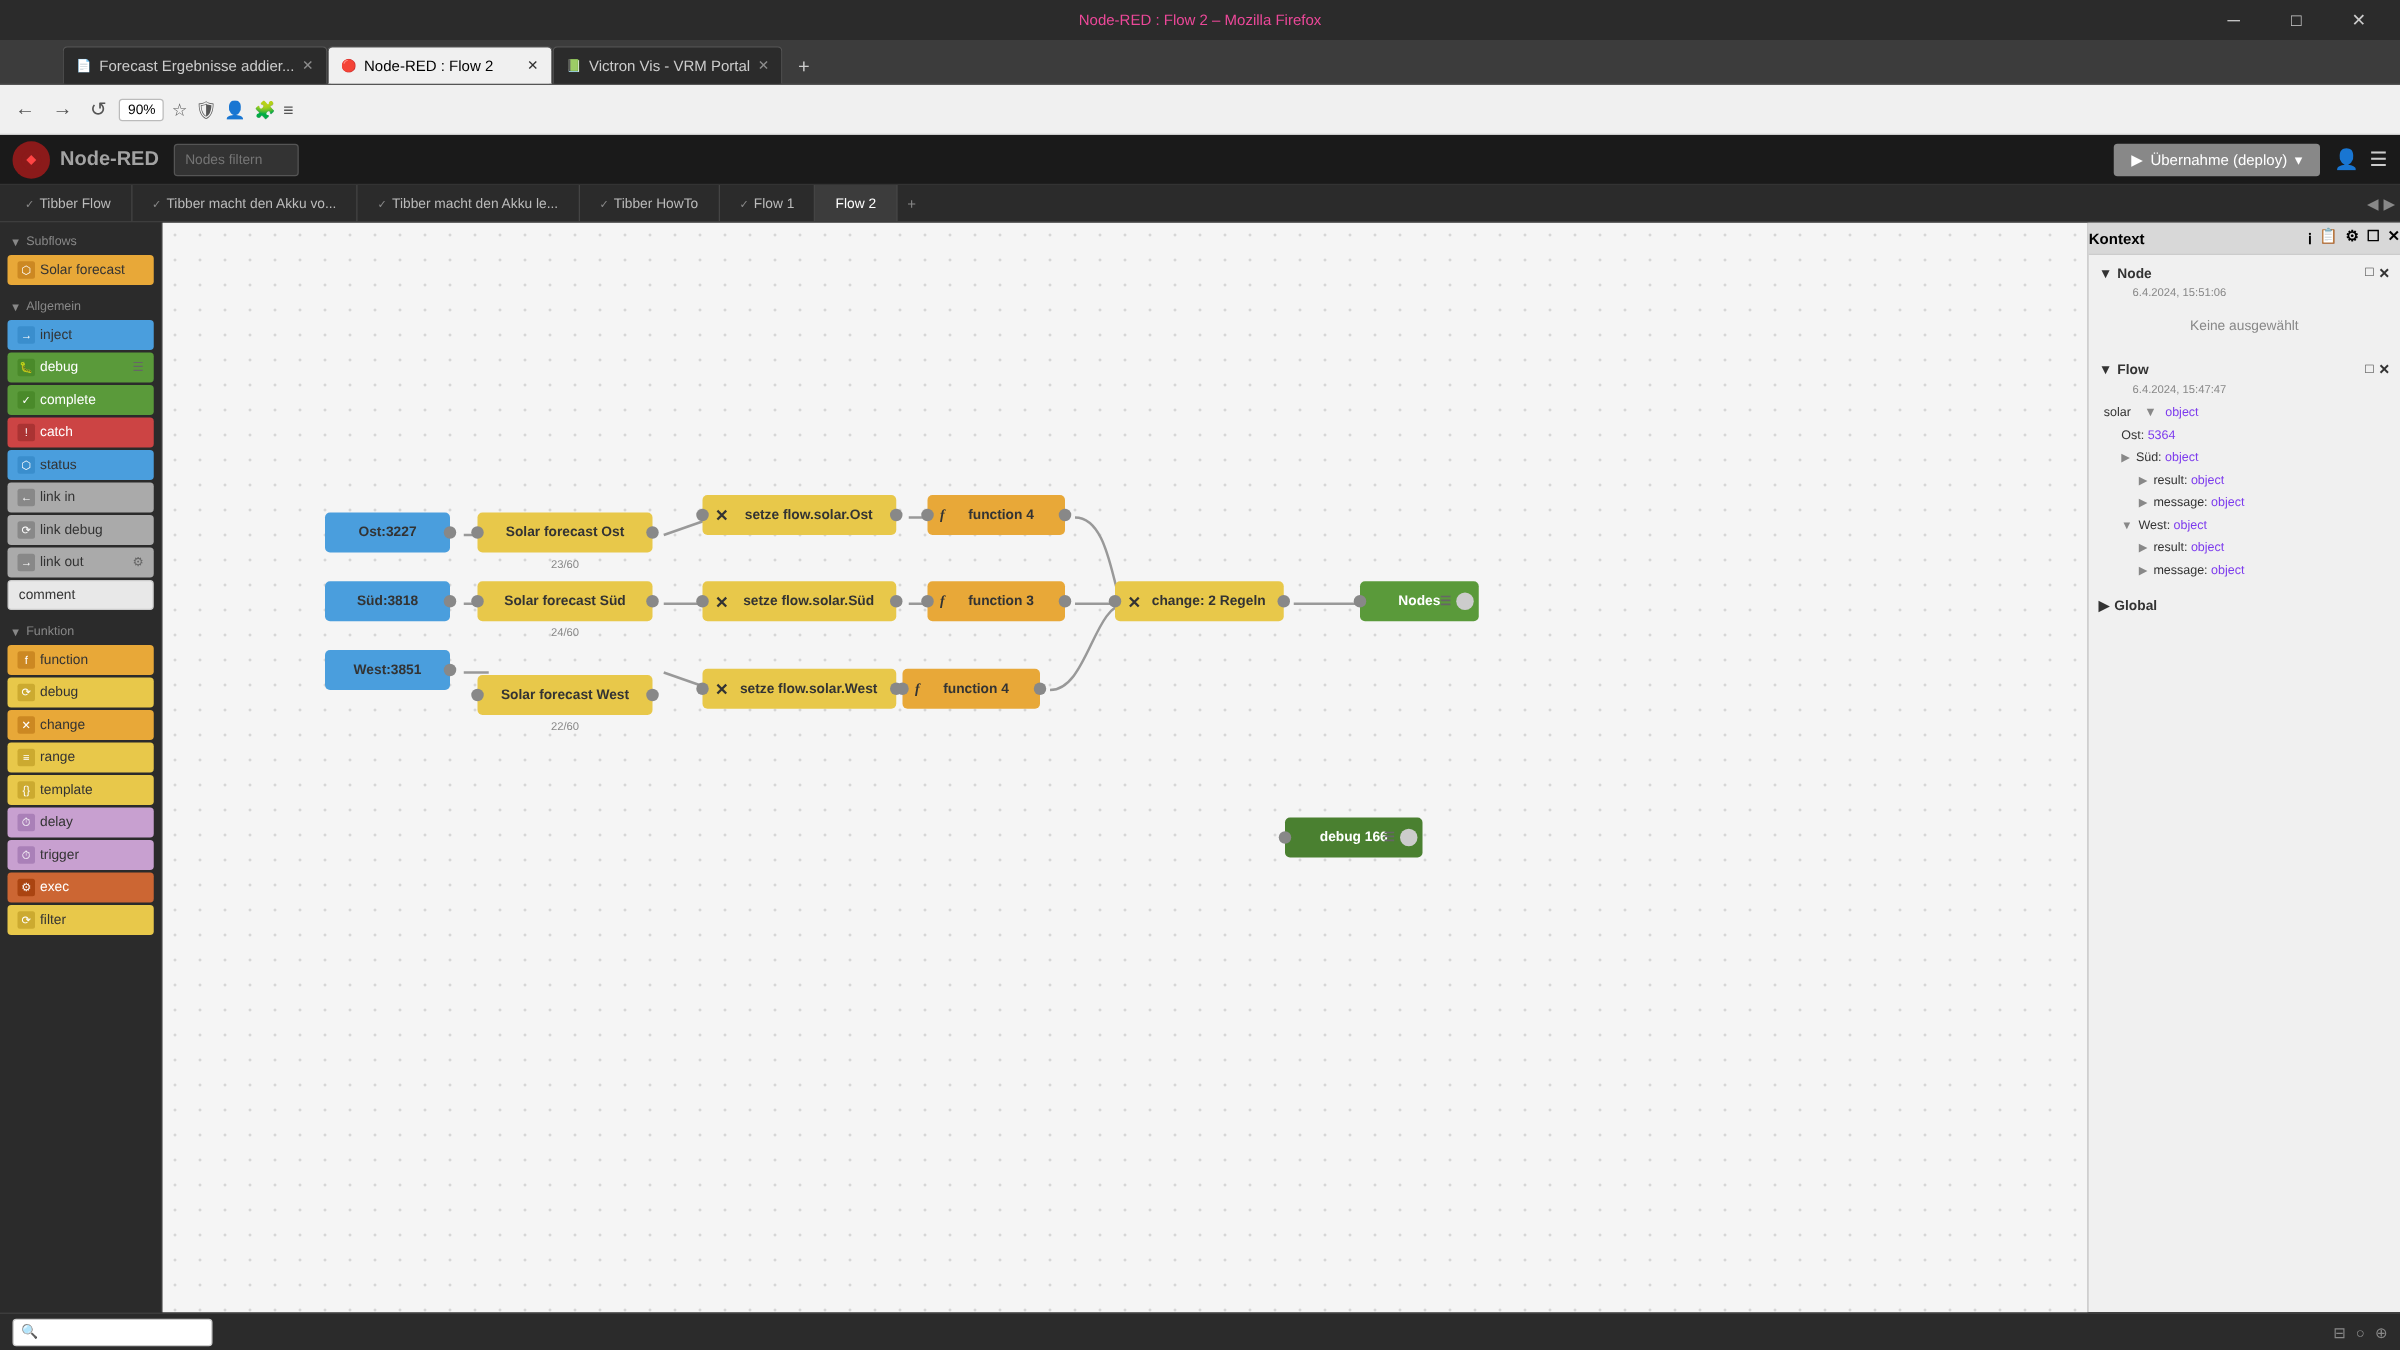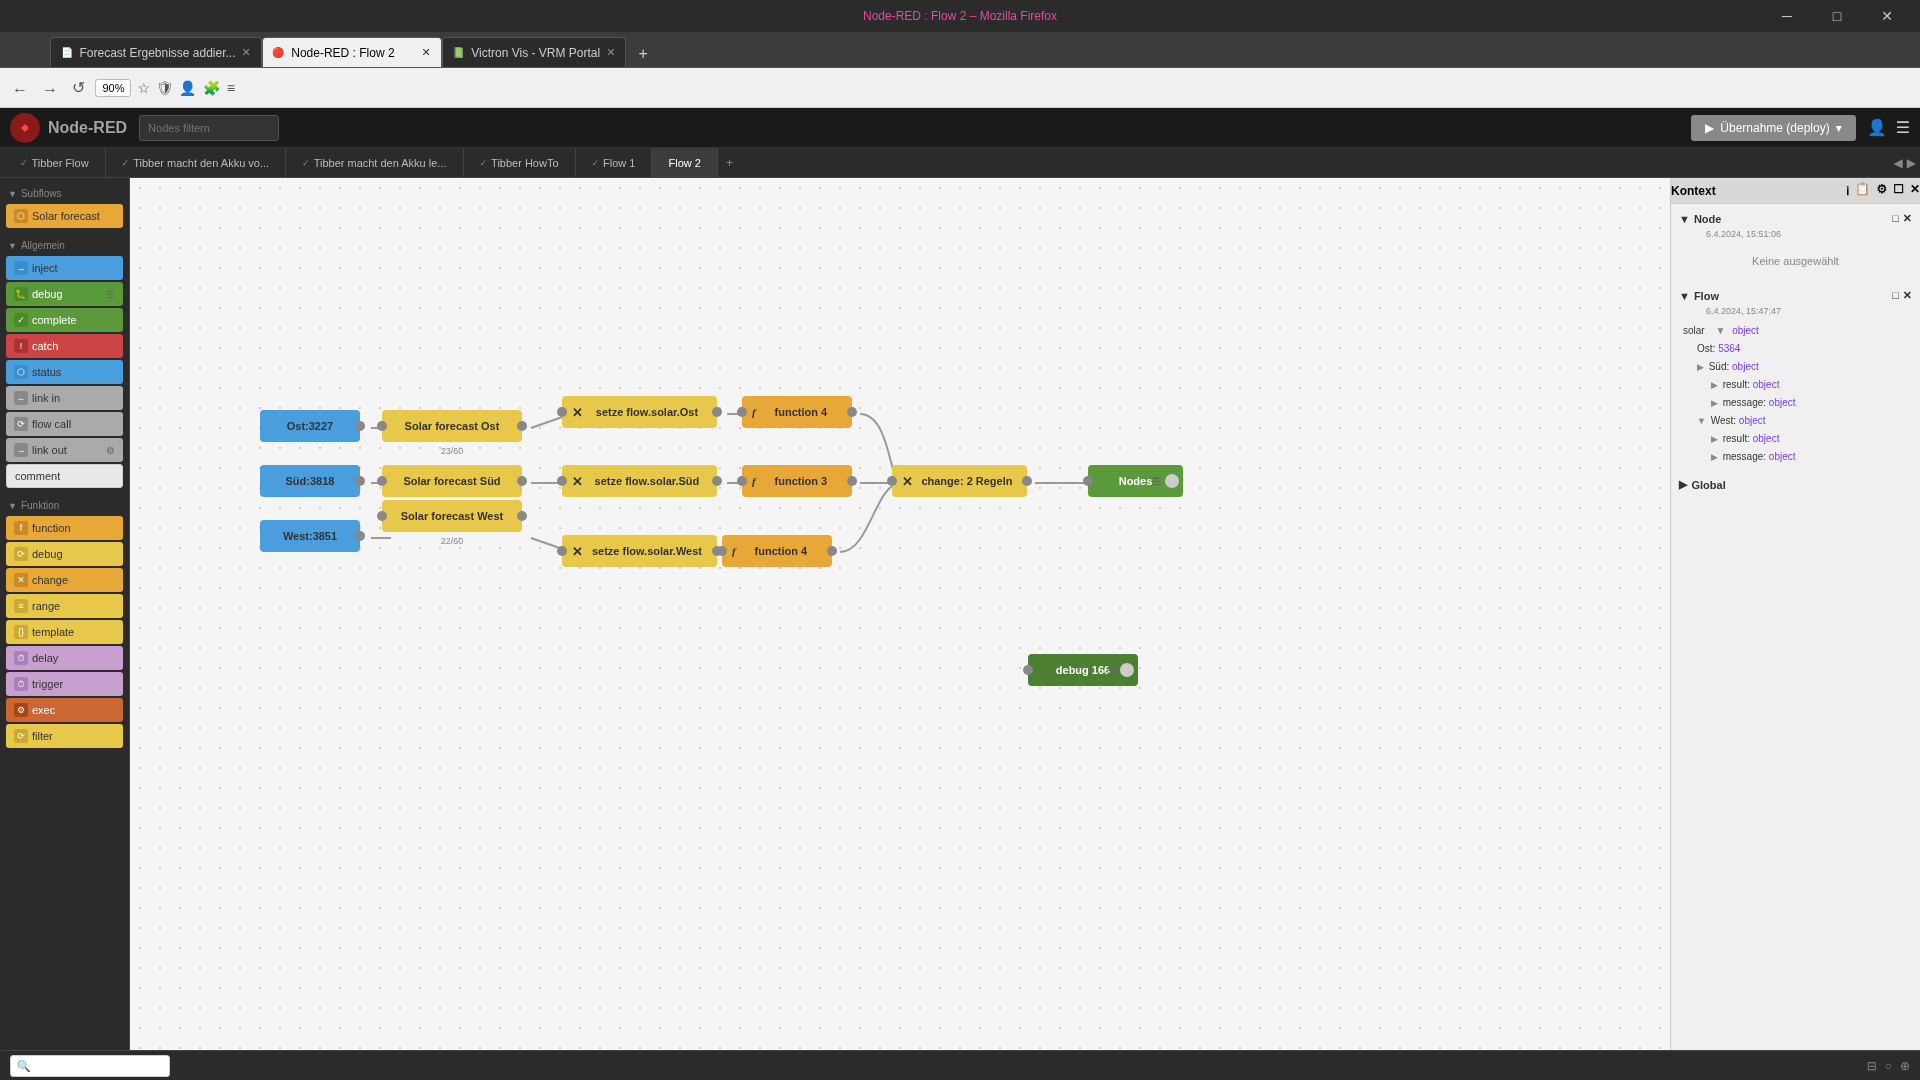--- a/index.html
+++ b/index.html
@@ -28,21 +28,21 @@
     .addr-icons { display: flex; gap: 6px; align-items: center; color: #555; font-size: 14px; }
 
     
     #app { display: flex; flex-direction: column; height: calc(1080px - 108px); background: #1a1a1a; }
 
     
     #nr-header { background: #1a1a1a; height: 40px; display: flex; align-items: center; padding: 0 10px; gap: 12px; border-bottom: 1px solid #333; }
     #nr-logo { display: flex; align-items: center; gap: 8px; }
     #nr-logo-icon { width: 30px; height: 30px; background: #8b1a1a; border-radius: 50%; display: flex; align-items: center; justify-content: center; }
     #nr-logo-text { color: #a3a3a3; font-weight: bold; font-size: 16px; }
-    #nr-search { background: #333; border: 1px solid #555; border-radius: 3px; padding: 4px 8px; color: #ccc; font-size: 11px; width: 140px; height: 26px; }
+    #nr-search { background: #333; border: 1px solid #555; border-radius: 3px; padding: 4px 8px; color: #ccc; font-size: 11px; width: 100px; height: 26px; }
     #nr-deploy { background: #888; border: none; color: white; padding: 6px 14px; border-radius: 3px; font-size: 12px; cursor: pointer; margin-left: auto; display: flex; align-items: center; gap: 6px; }
     .nr-header-icons { display: flex; gap: 8px; align-items: center; color: #ccc; }
     .nr-header-icon { font-size: 16px; cursor: pointer; }
 
     
     #flow-tabs { background: #2b2b2b; height: 30px; display: flex; align-items: center; border-bottom: 1px solid #444; padding: 0 4px; }
     .flow-tab { padding: 4px 16px; color: #bbb; font-size: 11px; cursor: pointer; border-right: 1px solid #444; display: flex; align-items: center; gap: 4px; height: 100%; }
     .flow-tab.active { background: #3c3c3c; color: #fff; }
     .flow-tab .checkmark { color: #888; font-size: 9px; }
     .flow-tab-add { color: #888; padding: 0 8px; cursor: pointer; }
@@ -235,21 +235,21 @@
       <div class="sidebar-item" style="background:#4a9edd;">
         <span class="icon-sq" style="background:#3a8ecd; color:white;">⬡</span>
         <span>status</span>
       </div>
       <div class="sidebar-item" style="background:#aaa;">
         <span class="icon-sq" style="background:#888; color:white;">←</span>
         <span>link in</span>
       </div>
       <div class="sidebar-item" style="background:#aaa;">
         <span class="icon-sq" style="background:#888; color:white;">⟳</span>
-        <span>flow call</span>
+        <span>link debug</span>
       </div>
       <div class="sidebar-item" style="background:#aaa;">
         <span class="icon-sq" style="background:#888; color:white;">→</span>
         <span>link out</span>
         <span class="dots-icon">⚙</span>
       </div>
       <div class="sidebar-item" style="background:#e8e8e8; border:1px solid #ccc;">
         <span>comment</span>
       </div>
 
@@ -369,21 +369,21 @@
         <div class="node-port-right"></div>
         <span style="margin-right:4px; font-family:serif; font-style:italic;">f</span>
         <div class="node-label">function 3</div>
       </div>
 
       <div class="nr-node blue-node" style="left:130px; top:342px; width:100px;">
         <div class="node-port-right"></div>
         <div class="node-label">West:3851</div>
       </div>
 
-      <div class="nr-node" style="left:252px; top:322px; width:140px; background:#e8c84a;">
+      <div class="nr-node" style="left:252px; top:362px; width:140px; background:#e8c84a;">
         <div class="node-port-left"></div>
         <div class="node-port-right"></div>
         <div class="node-label">Solar forecast West</div>
         <div class="node-count">22/60</div>
       </div>
 
       <div class="nr-node" style="left:432px; top:357px; width:155px; background:#e8c84a;">
         <div class="node-port-left"></div>
         <div class="node-port-right"></div>
         <span style="margin-right:4px; font-size:13px;">✕</span>

